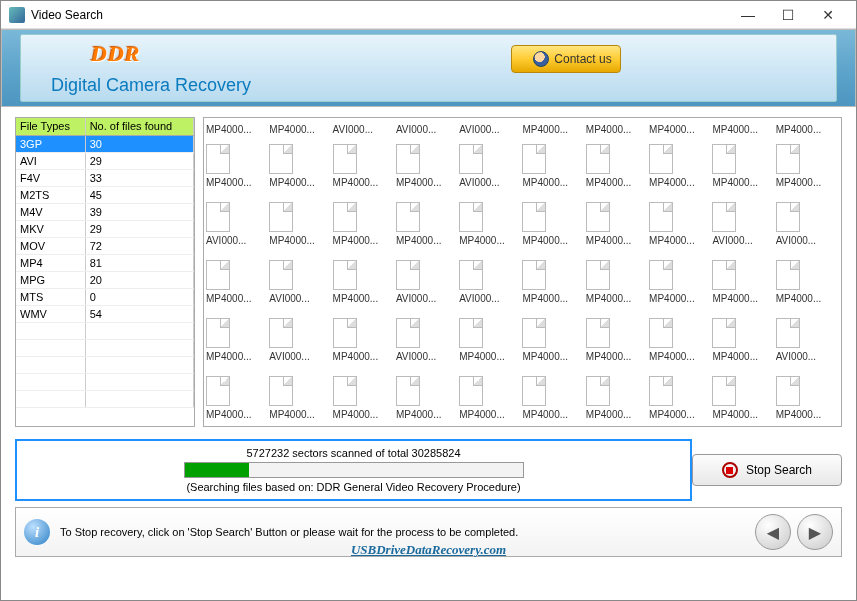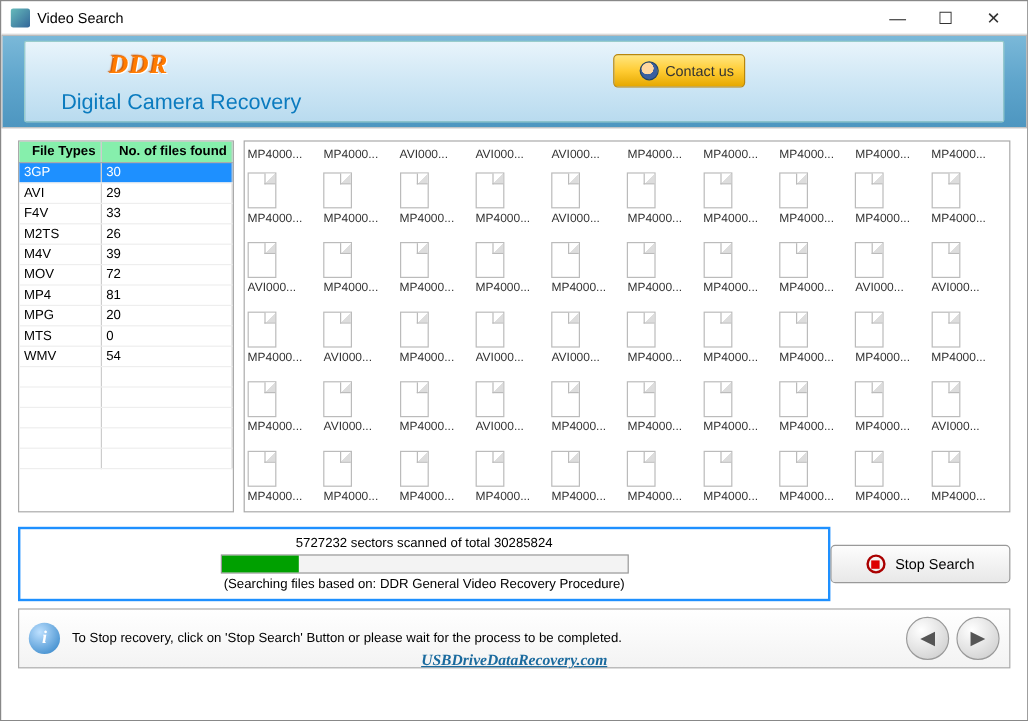--- a/index.html
+++ b/index.html
@@ -11,21 +11,21 @@
 .header { height: 78px; background: linear-gradient(#7ab8d8,#5fa5cc 50%,#4d96c0); position: relative; border: 1px solid #bbb; }
 .header-inner { position: absolute; top:4px; left:18px; right:18px; bottom:4px; background: linear-gradient(#e8f4fb,#cfe7f5 50%,#b9dbef); border-radius: 2px; border:1px solid #9cc; }
 .logo { position: absolute; left: 70px; top: 6px; font-family: Georgia, serif; font-size: 22px; font-weight: bold; font-style: italic; color: #ff7b00; text-shadow: 1px 1px 0 #fff, -1px -1px 1px #c50; letter-spacing: 1px; }
 .product { position: absolute; left: 30px; top: 40px; font-size: 18px; color: #0b7bbf; font-weight: 500; }
 .contact { position: absolute; left: 490px; top: 10px; width: 110px; height: 28px; background: linear-gradient(#ffe680,#ffcc33 50%,#e6a800); border: 1px solid #b8860b; border-radius: 4px; display: flex; align-items: center; justify-content: center; font-size: 12px; color: #333; gap: 5px; padding-left: 13px; }
 .contact .cicon { width:16px; height:16px; background: radial-gradient(circle at 40% 35%, #ffd7a0 40%, #3a5fa0 42%); border-radius:50%; border:1px solid #246; }
 .main { padding: 10px 14px 6px 14px; display: flex; gap: 8px; height: 326px; }
 .table-wrap { width: 180px; border: 1px solid #aaa; overflow-y: auto; }
 table { width: 100%; border-collapse: collapse; }
 th, td { border-right: 1px solid #ccc; border-bottom: 1px solid #eee; padding: 2px 4px; text-align: left; font-size: 11px; height: 17px; }
-th { background: #86efac; border-bottom: 1px solid #aaa; font-weight: bold; text-align: right; }
+th { background: #bef264; border-bottom: 1px solid #aaa; font-weight: normal; }
 tr.selected td { background: #1e90ff; color: #fff; }
 .files-wrap { flex: 1; border: 1px solid #aaa; overflow-y: scroll; padding: 6px 2px; }
 .files-grid { display: grid; grid-template-columns: repeat(10, 1fr); gap: 2px 0; }
 .file-cell { display: flex; flex-direction: column; height: 56px; }
 .file-icon-text { font-size: 10px; color: #333; margin-bottom: 2px; }
 .file-icon { width: 24px; height: 30px; border: 1px solid #bbb; background: #fff; position: relative; margin-top: 4px; }
 .file-icon::after { content:''; position:absolute; top:0; right:0; width:8px; height:8px; background:linear-gradient(135deg,#fff 50%,#ddd 50%); border-left:1px solid #bbb; border-bottom:1px solid #bbb; }
 .file-label { font-size: 10px; color: #333; margin-top: 3px; white-space: nowrap; overflow: hidden; text-overflow: ellipsis; max-width: 56px; }
 .progress-area { margin: 6px 14px; display: flex; align-items: center; }
 .progress-box { flex: 1; border: 2px solid #1e90ff; padding: 6px 12px; display: flex; flex-direction: column; align-items: center; height: 62px; justify-content: center; }
@@ -86,25 +86,29 @@
           <tr>
             <td>AVI</td>
             <td>29</td>
           </tr>
           <tr>
             <td>F4V</td>
             <td>33</td>
           </tr>
           <tr>
             <td>M2TS</td>
-            <td>26</td>
+            <td>45</td>
           </tr>
           <tr>
             <td>M4V</td>
             <td>39</td>
+          </tr>
+          <tr>
+            <td>MKV</td>
+            <td>29</td>
           </tr>
           <tr>
             <td>MOV</td>
             <td>72</td>
           </tr>
           <tr>
             <td>MP4</td>
             <td>81</td>
           </tr>
           <tr>

